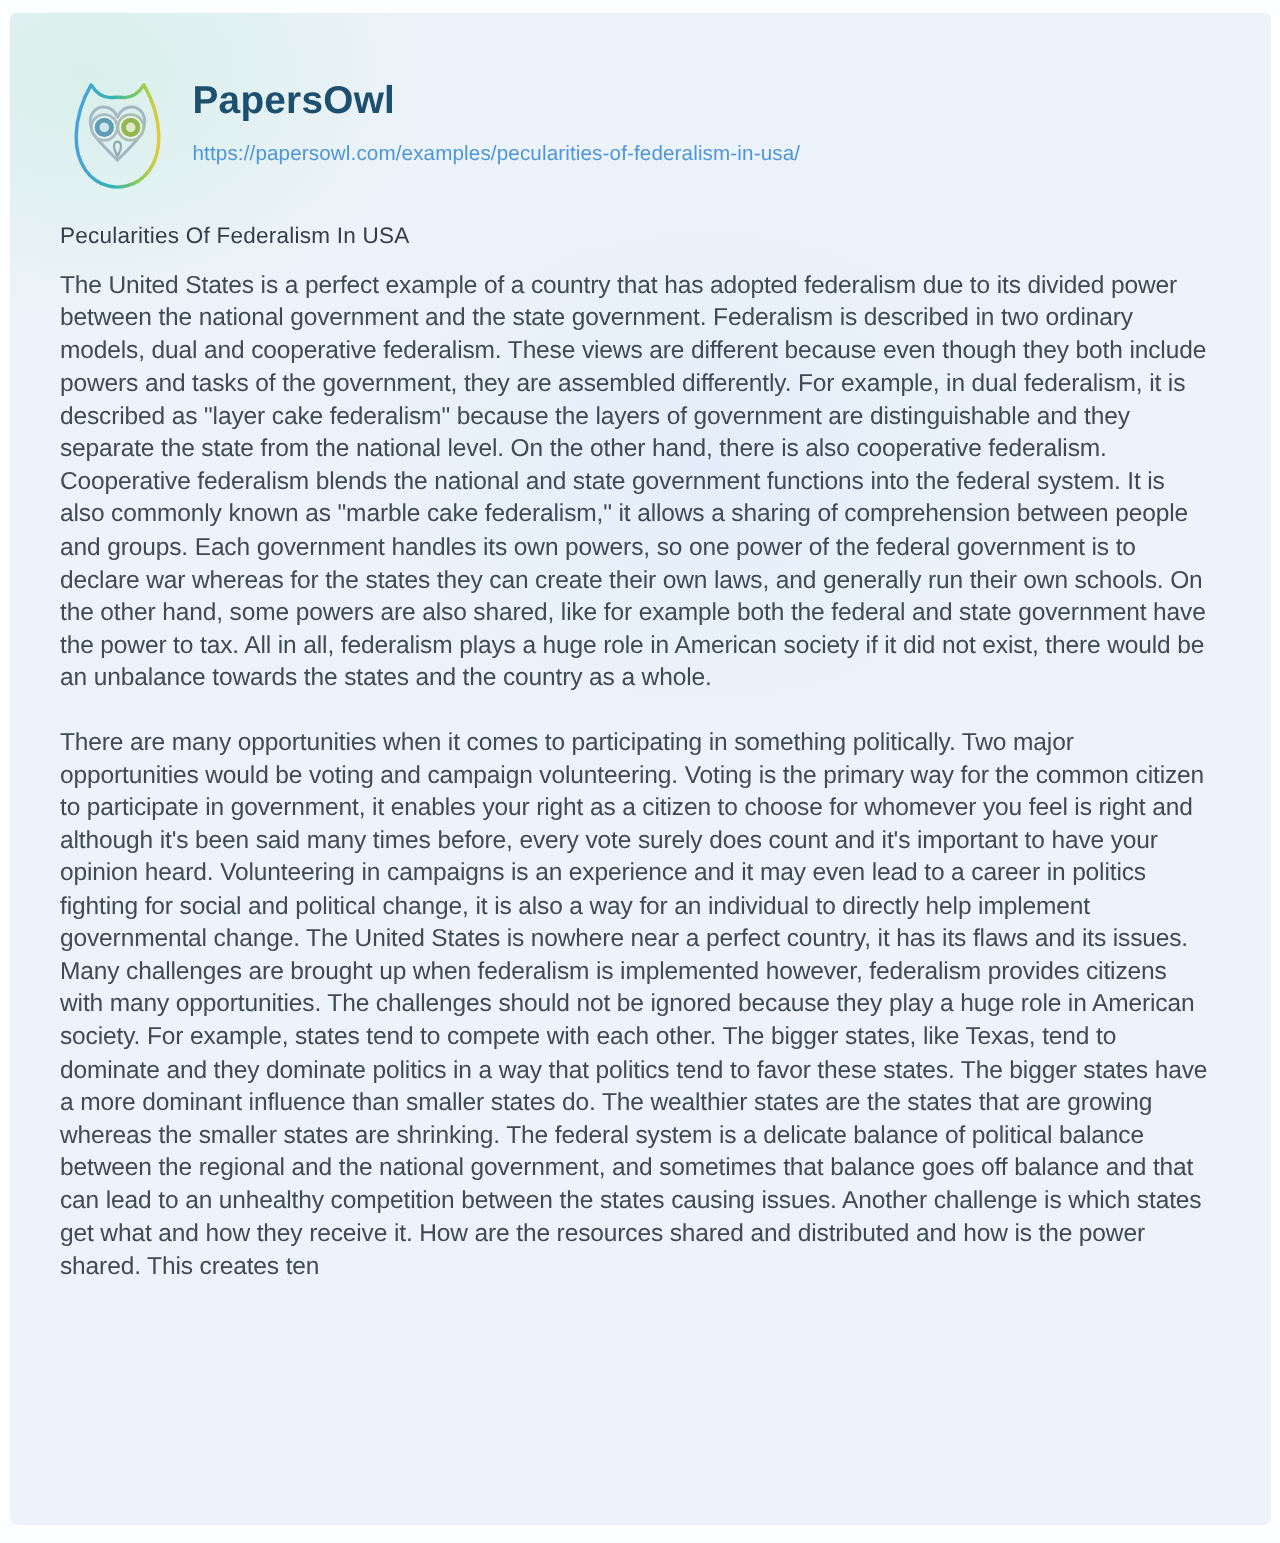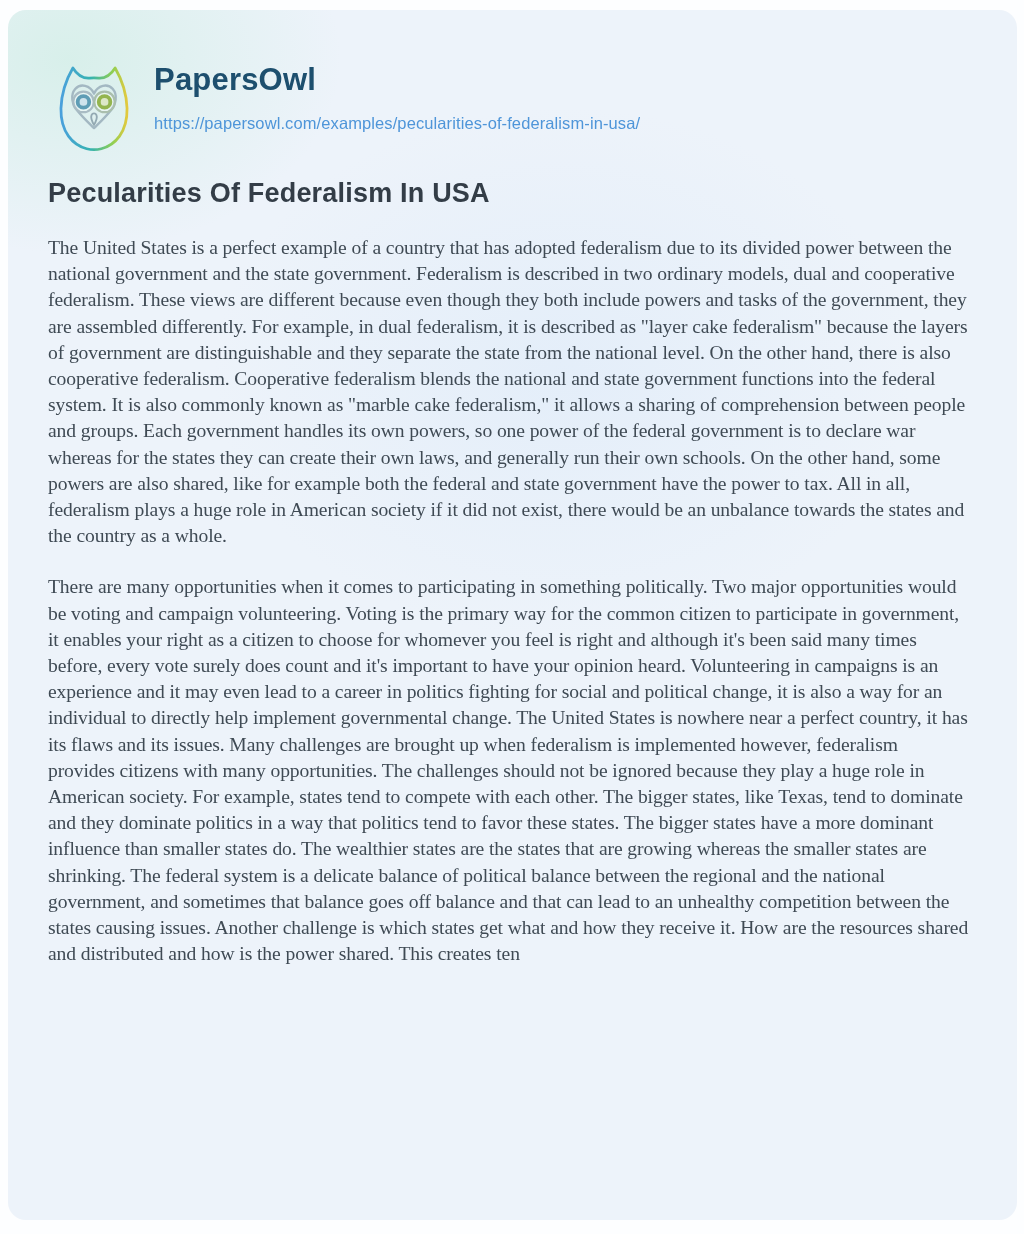--- a/index.html
+++ b/index.html
@@ -6,21 +6,21 @@
   html, body { width: 1024px; height: 1234px; }
   body {
     background: #fdfeff;
     font-family: "Liberation Sans", sans-serif;
     position: relative;
     overflow: hidden;
   }
   .card {
     position: absolute;
     left: 8px; top: 10px; right: 7px; bottom: 14px;
-    border-radius: 18px;
+    border-radius: 6px;
     background:
       radial-gradient(420px 300px at 6% 4%, rgba(190,235,215,0.45), rgba(190,235,215,0) 65%),
       radial-gradient(500px 380px at 55% 30%, rgba(210,228,248,0.35), rgba(210,228,248,0) 70%),
       #edf3fa;
     padding: 46px 48px 40px 40px;
   }
   .site-header {
     display: flex;
     align-items: flex-start;
   }
@@ -46,29 +46,28 @@
     display: inline-block;
     margin-top: 16px;
     font-size: 16.5px;
     color: #4e95d9;
     text-decoration: none;
     cursor: pointer;
     letter-spacing: 0.1px;
   }
   .essay-title {
     margin-top: 21px;
-    font-size: 27px;
-    font-weight: 700;
+    font-size: 18px;
+    font-weight: 400;
     color: #333d47;
     letter-spacing: 0.2px;
   }
   .essay-body {
-    margin-top: 26px;
+    margin-top: 16px;
     max-width: 928px;
-    font-family: Liberation Serif, serif;
   }
   .essay-body p {
     font-size: 19.6px;
     line-height: 26.2px;
     color: #3f4a54;
     letter-spacing: -0.1px;
     margin-bottom: 25px;
   }
 </style>
 </head>

